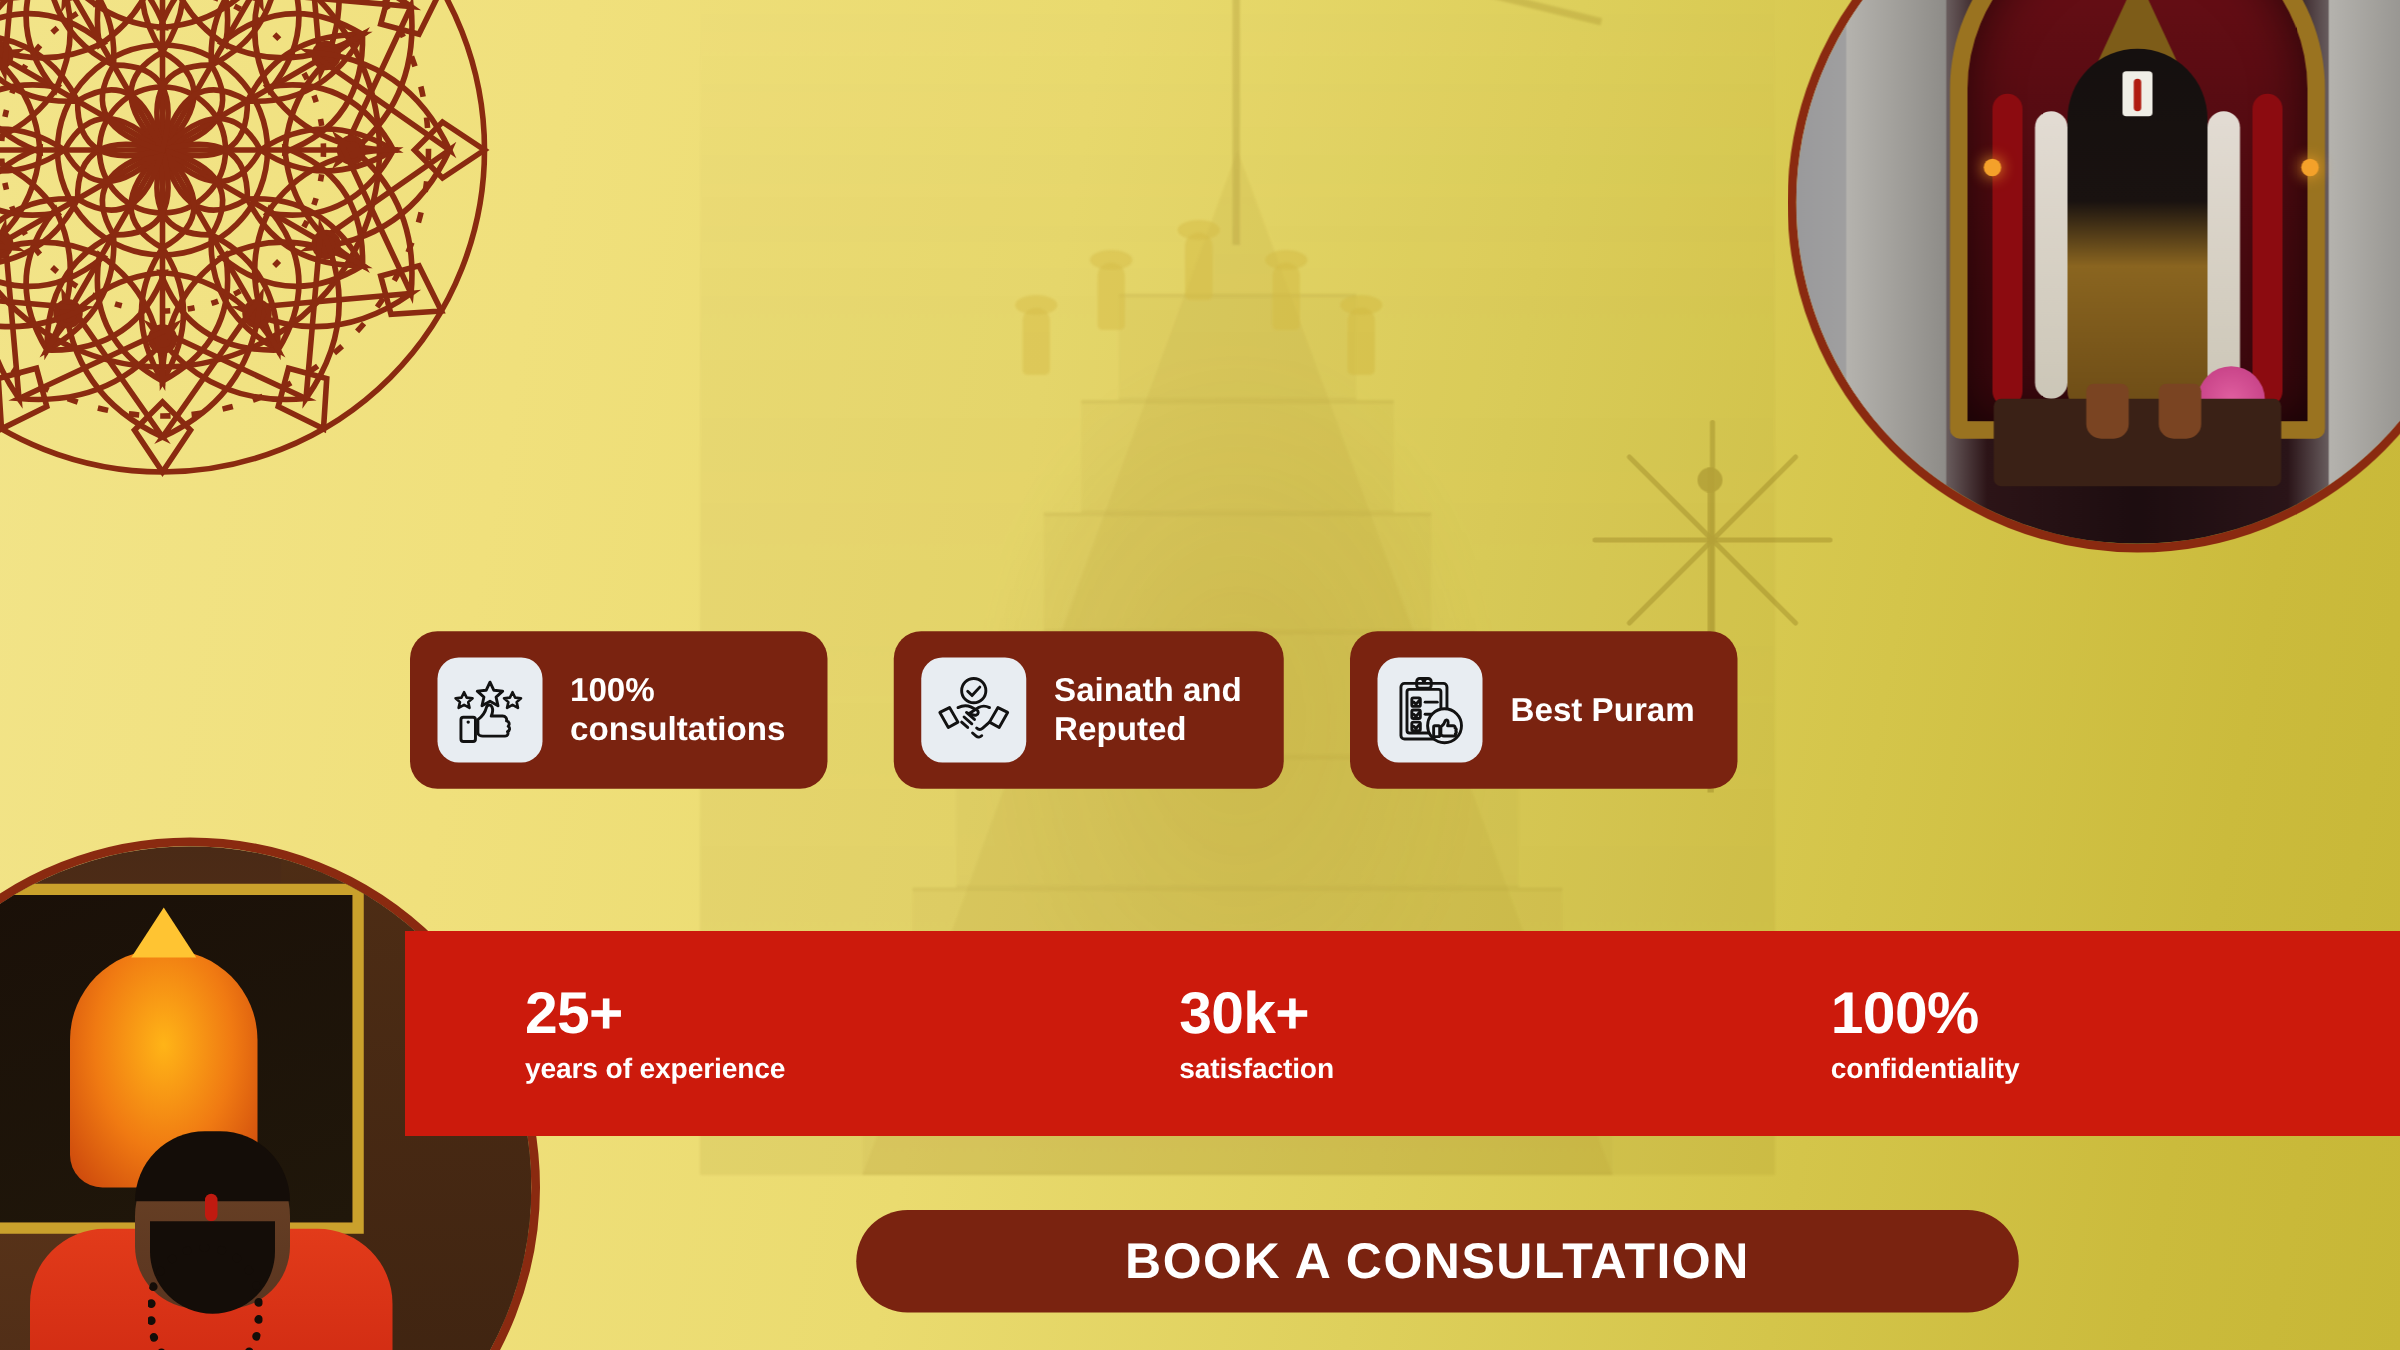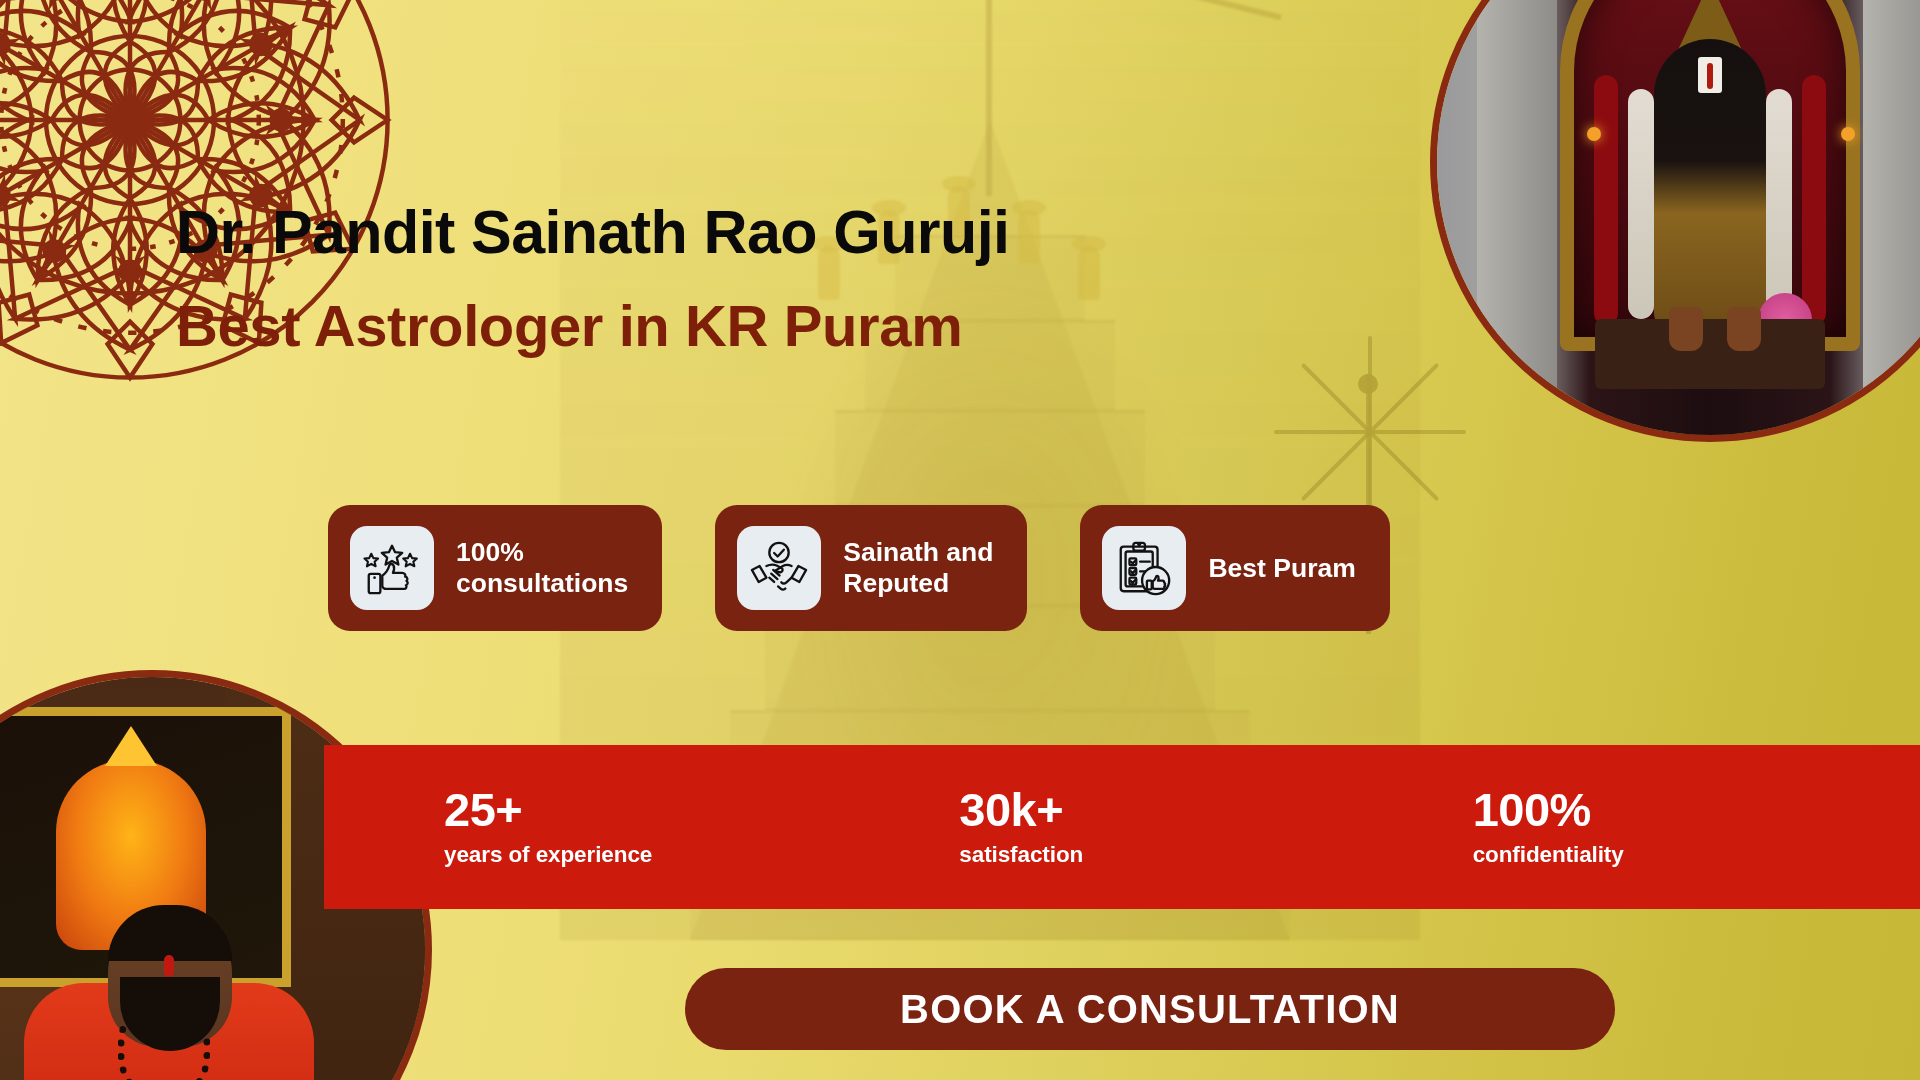--- a/index.html
+++ b/index.html
@@ -164,21 +164,21 @@
   .pill-icon svg { width:62px; height:62px; }
   .pill-text { color:#fff; font-size:26.5px; font-weight:bold; line-height:1.16; }
 
   
   .stats {
     position:absolute; left:324px; right:0; top:745px; height:164px;
     background:#cc1a0c;
     display:flex; align-items:center;
   }
   .stat { flex:1; padding-left:10px; }
-  .stat:nth-child(1){ padding-left:120px; }
+  .stat:nth-child(1){ padding-left:96px; }
   .stat:nth-child(2){ padding-left:68px; }
   .stat:nth-child(3){ padding-left:66px; }
   .stat:nth-child(4){ padding-left:130px; }
   .stat-value { color:#fff; font-size:47px; font-weight:bold; line-height:1.0; letter-spacing:-.5px; }
   .stat-label { color:#fff; font-size:22.5px; font-weight:bold; margin-top:9px; letter-spacing:-.1px; }
 
   
   .cta {
     position:absolute; left:685px; top:968px;
     width:930px; height:82px;
@@ -296,24 +296,20 @@
       <div class="g-head">
         <div class="g-hair"></div>
         <div class="g-tilak"></div>
         <div class="g-beard"></div>
       </div>
       <div class="g-mala"></div>
 
     </div>
   </div>
 
-  <div class="titles">
-    <div class="title-main">Dr. Pandit Sainath Rao Guruji</div>
-    <div class="title-sub">Best Astrologer in KR Puram</div>
-  </div>
 
   <div class="badges">
 
     <div class="pill">
       <div class="pill-icon">
         <svg viewBox="0 0 64 64" fill="none" stroke="#121212" stroke-width="2.4" stroke-linejoin="round" stroke-linecap="round">
           <path d="M14 17 l2.4 5 5.4.5 -4 3.6 1.2 5.3 -5-2.8 -5 2.8 1.2-5.3 -4-3.6 5.4-.5z" transform="translate(-2,2) scale(.9)"></path>
           <path d="M32 9 l3.2 6.7 7.3.7 -5.5 4.9 1.6 7.2 -6.6-3.8 -6.6 3.8 1.6-7.2 -5.5-4.9 7.3-.7z"></path>
           <path d="M50 17 l2.4 5 5.4.5 -4 3.6 1.2 5.3 -5-2.8 -5 2.8 1.2-5.3 -4-3.6 5.4-.5z" transform="translate(2,2) scale(.9) translate(4,0)"></path>
           <rect x="8" y="38" width="12" height="20" rx="2"></rect>

